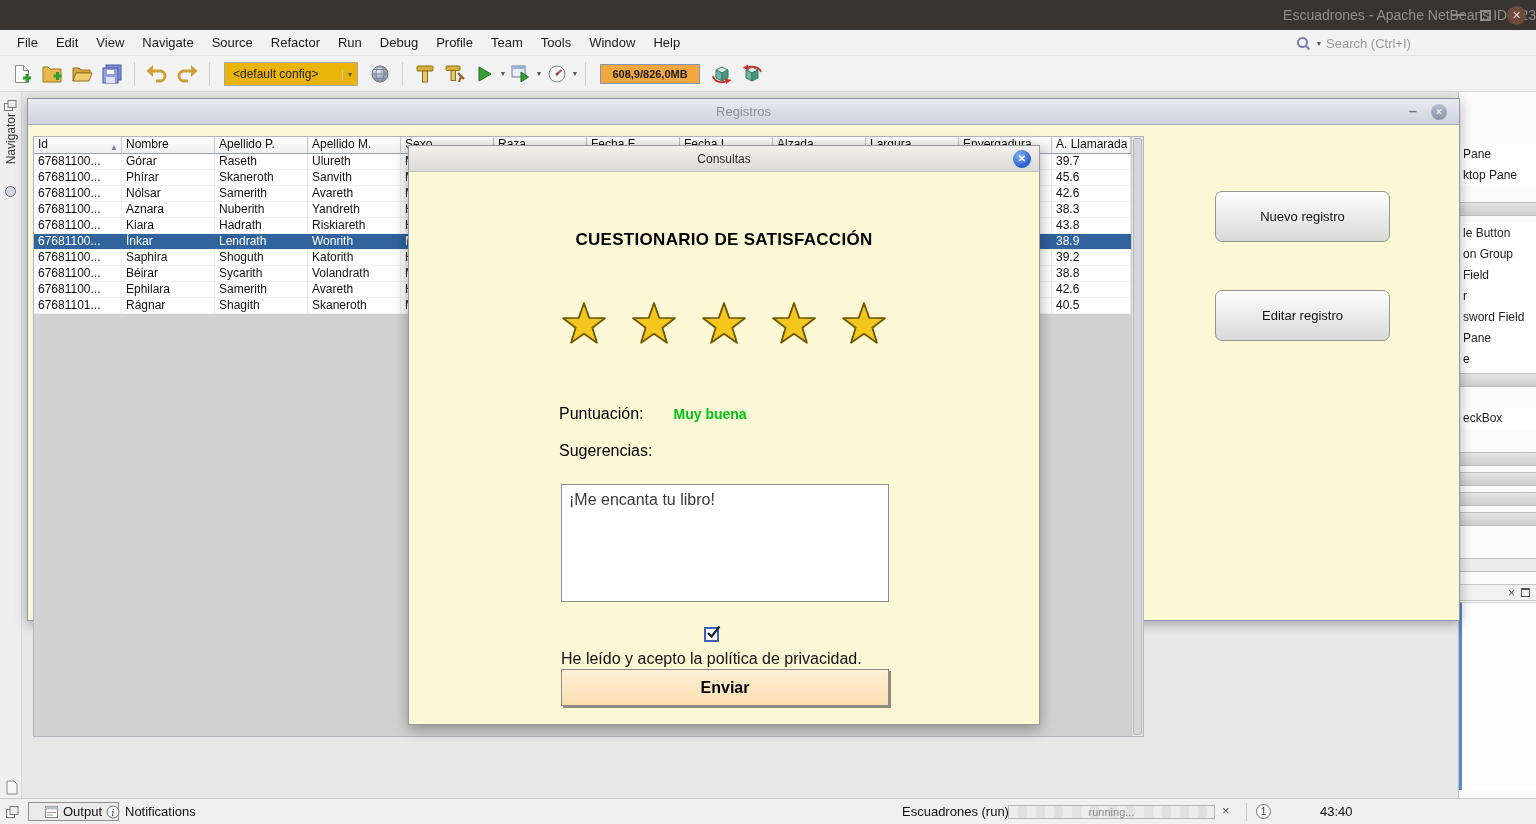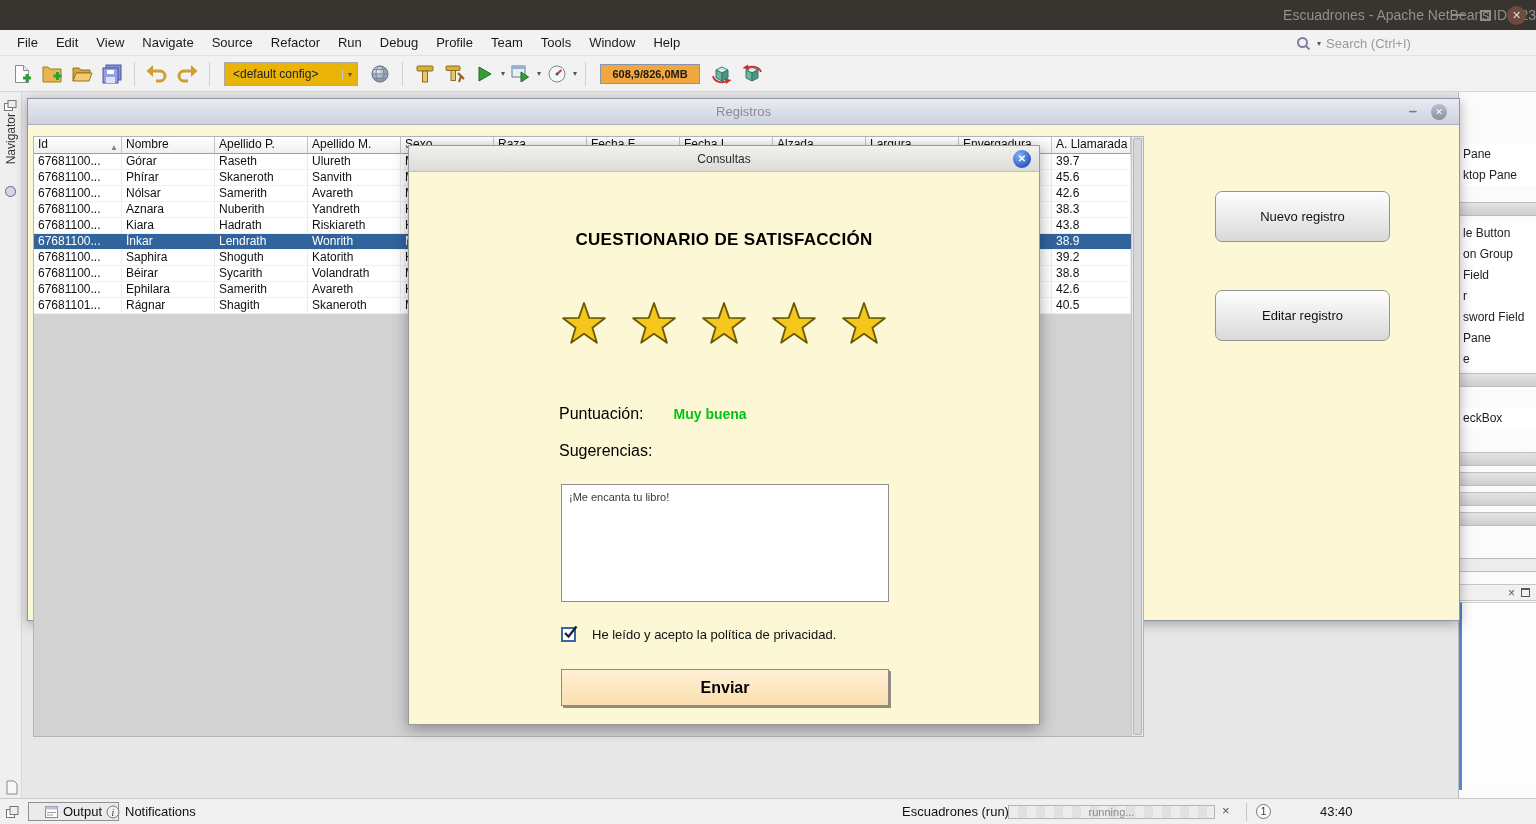--- a/index.html
+++ b/index.html
@@ -74,22 +74,22 @@
 .dlg-titlebar{height:26px;background:linear-gradient(#f2f1ee,#dcdbd8);border-bottom:1px solid #c2c1be;display:flex;align-items:center;justify-content:center;position:relative;}
 .dlg-title{font-size:12px;color:#2c2c2c;}
 .dlg-close{position:absolute;right:8px;top:4px;width:18px;height:18px;border-radius:50%;background:radial-gradient(circle at 35% 30%,#82b4f4,#2759c9 72%);color:#fff;font-size:10px;line-height:18px;text-align:center;font-weight:bold;}
 .dlg-body{position:absolute;left:0;top:26px;right:0;bottom:0;}
 .dlg-heading{position:absolute;left:0;top:58px;width:100%;text-align:center;font-weight:bold;font-size:17px;letter-spacing:.3px;color:#000;}
 #stars-row{position:absolute;left:0;top:128px;width:100%;display:flex;justify-content:center;gap:22px;}
 .star{display:inline-block;width:48px;height:46px;}
 .score-row{position:absolute;left:150px;top:233px;display:flex;align-items:baseline;font-size:16px;color:#000;}
 #score-value{margin-left:30px;font-size:14px;font-weight:bold;}
 .sug-label{position:absolute;left:150px;top:270px;font-size:16px;color:#000;}
-#sug-text{position:absolute;left:152px;top:312px;width:328px;height:118px;background:#fff;border:1px solid #8f8f8f;font-size:11px;color:#3a3a3a;padding:6px 7px;resize:none;font-family:inherit;outline:none;}
-.privacy-row{position:absolute;left:152px;top:455px;display:flex;align-items:center;gap:16px;font-size:13px;color:#111;}
+#sug-text{position:absolute;left:152px;top:312px;width:328px;height:118px;background:#fff;border:1px solid #8f8f8f;font-size:16px;color:#3a3a3a;padding:6px 7px;resize:none;font-family:inherit;outline:none;}
+.privacy-row{position:absolute;left:152px;top:455px;display:flex;align-items:center;gap:8px;font-size:16px;color:#111;flex-direction:column;}
 .cbx{width:15px;height:15px;background:#fff;border:2px solid #3c64ac;position:relative;flex:0 0 auto;}
 .cbx svg{position:absolute;left:0;top:-4px;}
 #enviar-btn{position:absolute;left:152px;top:497px;width:328px;height:37px;background:linear-gradient(#fff0d6,#fbdfae);border:1px solid #8a8a8a;box-shadow:2px 2px 0 rgba(70,70,70,.6);font-size:16px;font-weight:bold;color:#000;font-family:inherit;}
 
 
 #statusbar{position:absolute;left:0;top:798px;width:100%;height:26px;background:#f0f0f0;border-top:1px solid #c9c9c9;}
 #winlist-icon{position:absolute;left:6px;top:6px;}
 #output-tab{position:absolute;left:28px;top:3px;height:19px;border:1px solid #909090;background:#ebebeb;display:flex;align-items:center;gap:5px;padding:0 16px;font-size:13px;}
 #notif{position:absolute;left:106px;top:3px;height:19px;display:flex;align-items:center;gap:5px;font-size:13px;}
 #run-label{position:absolute;left:902px;top:5px;font-size:13px;color:#111;}

